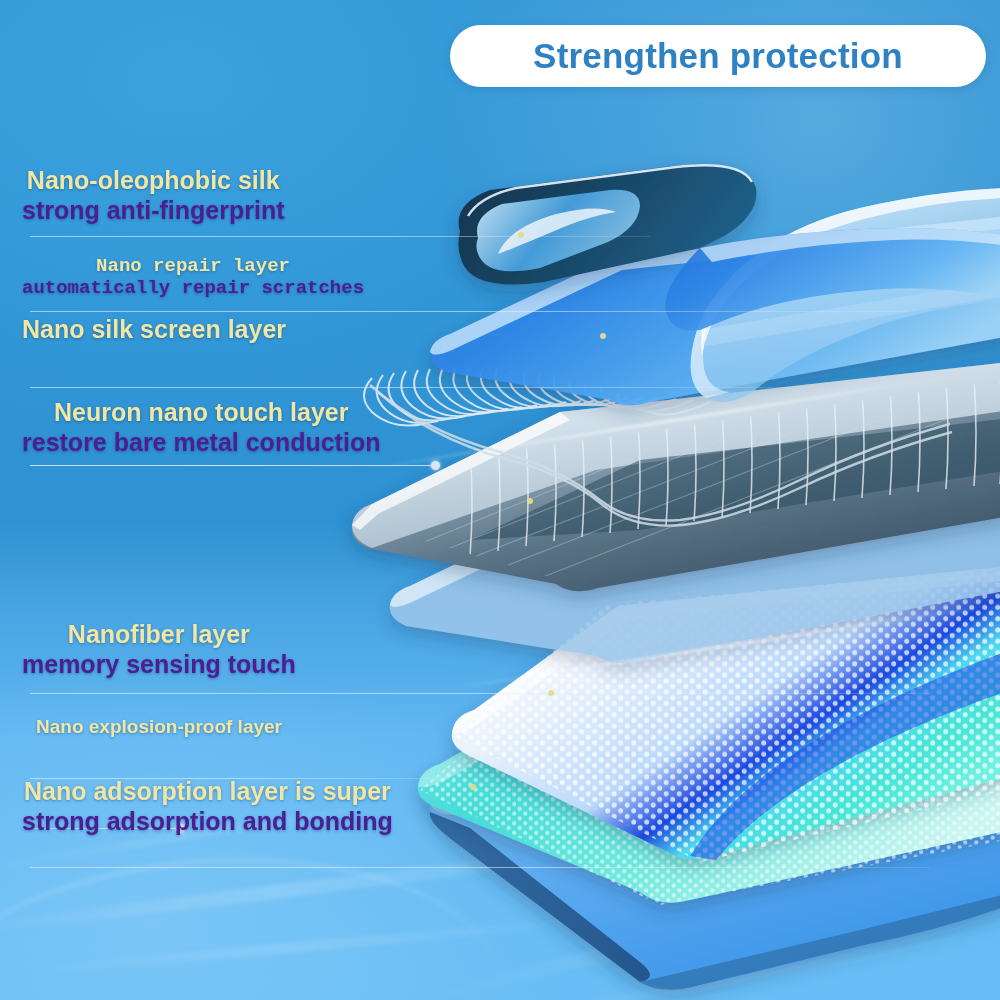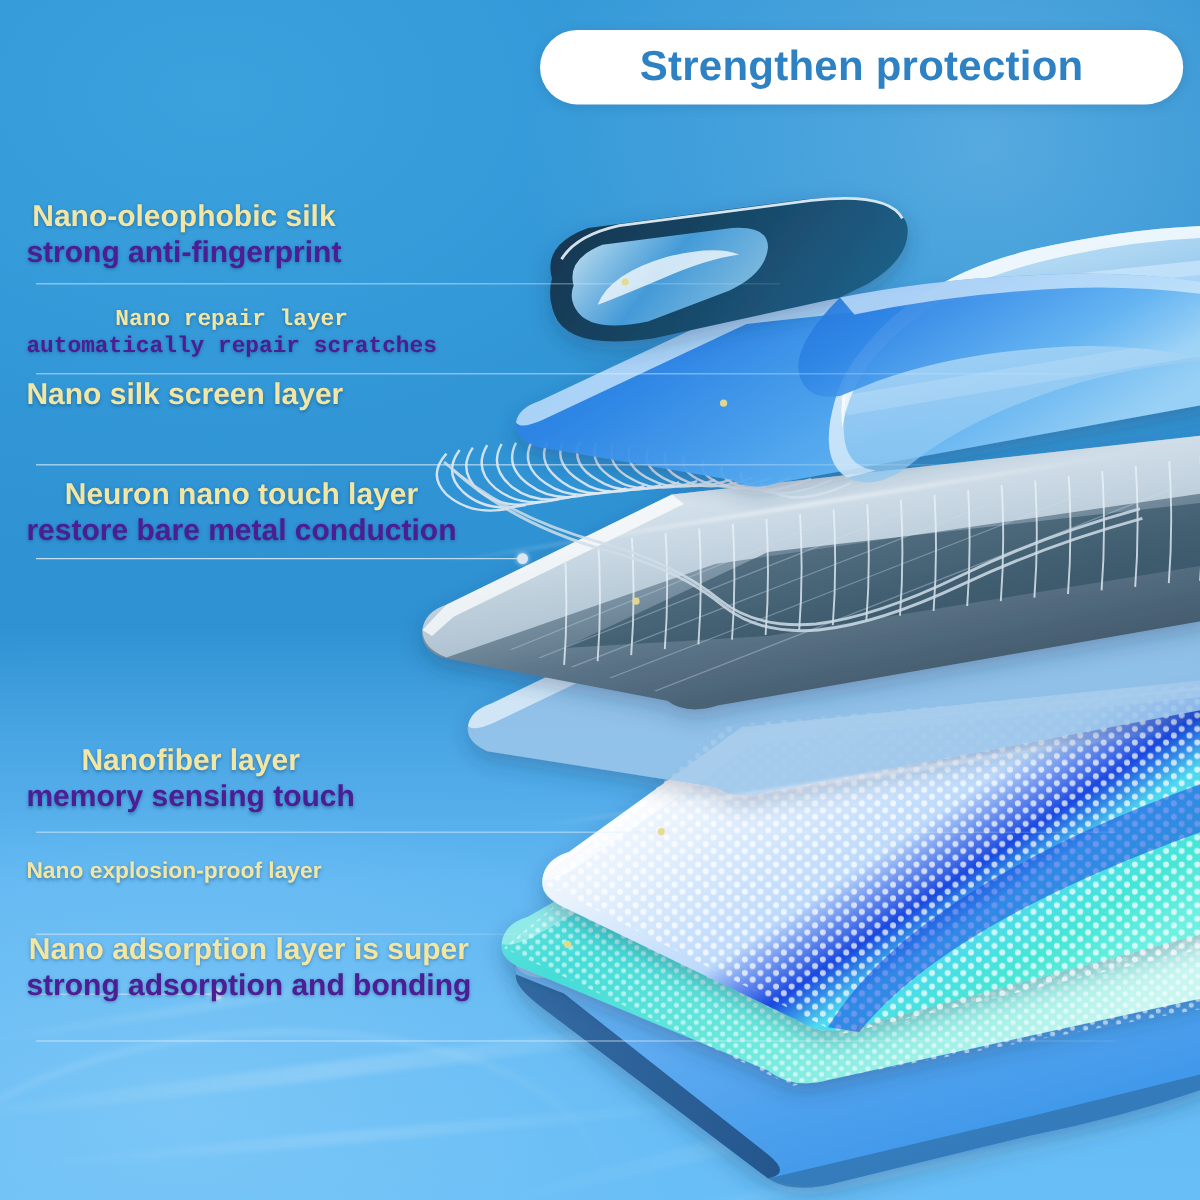--- a/index.html
+++ b/index.html
@@ -430,21 +430,21 @@
         <div class="l1">Nano silk screen layer</div>
       </div>
       <div class="label sz-lg" style="left: 22px; top: 398px;">
         <div class="l1">Neuron nano touch layer</div>
         <div class="l2">restore bare metal conduction</div>
       </div>
       <div class="label sz-lg" style="left: 22px; top: 620px;">
         <div class="l1">Nanofiber layer</div>
         <div class="l2">memory sensing touch</div>
       </div>
-      <div class="label sz-sm" style="left: 22px; top: 716px;">
+      <div class="label sz-sm" style="left: 36px; top: 716px;">
         <div class="l1">Nano explosion-proof layer</div>
       </div>
       <div class="label sz-lg" style="left: 22px; top: 777px;">
         <div class="l1">Nano adsorption layer is super</div>
         <div class="l2">strong adsorption and bonding</div>
       </div>
     </div>
 
 </div>
 

